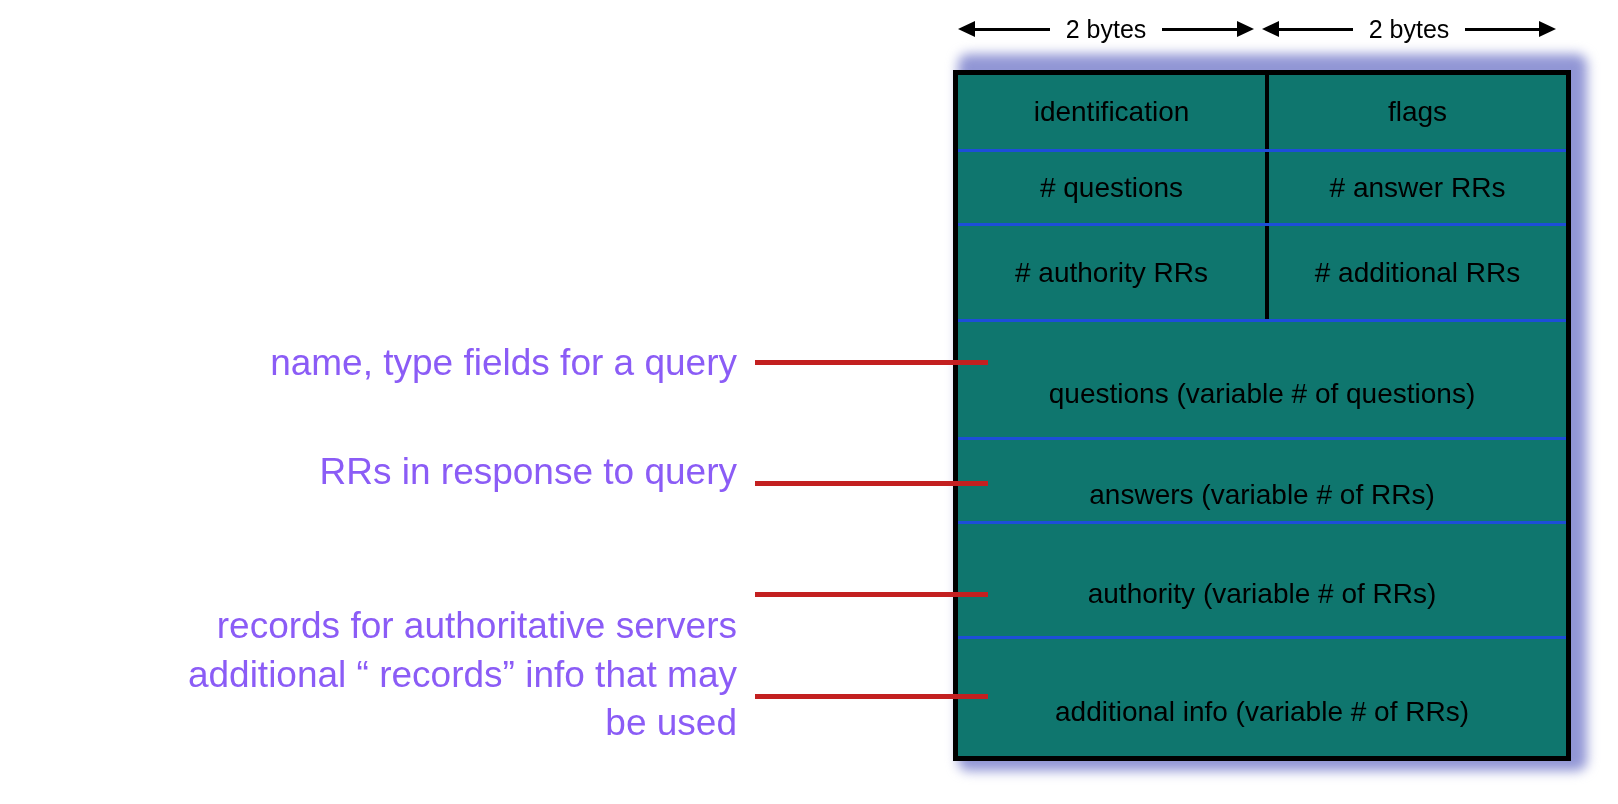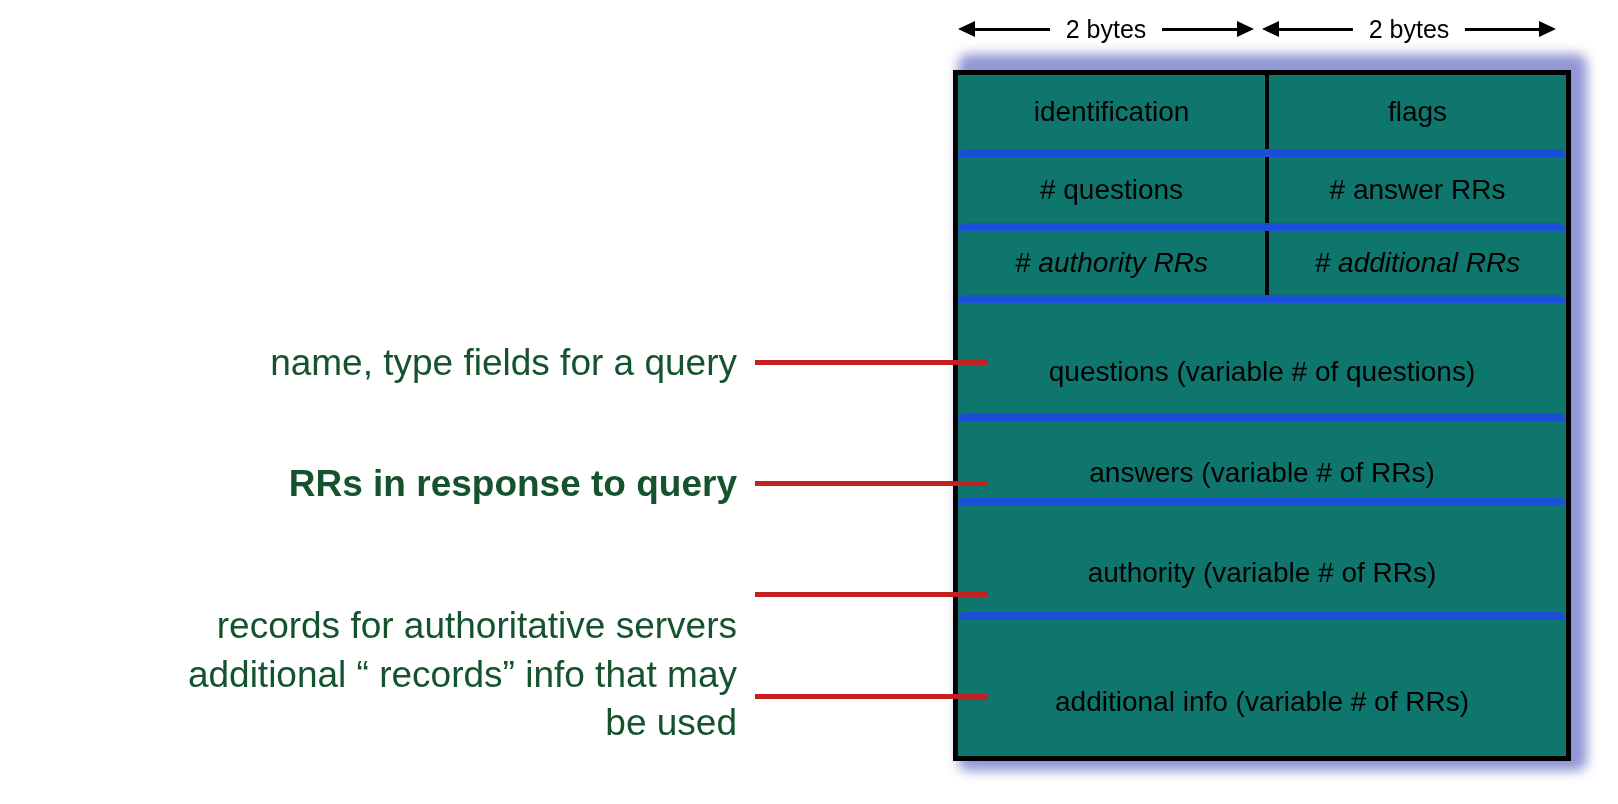--- a/index.html
+++ b/index.html
@@ -14,22 +14,22 @@
     background:#9196d5; border-radius:10px; filter:blur(6px);
   }
 
   
   .dns-table {
     position:absolute; left:953px; top:70px; width:618px; height:691px;
     box-sizing:border-box; border:5px solid #000; background:#0f766e;
     display:flex; flex-direction:column; font-size:28px;
   }
   .trow { box-sizing:border-box; display:flex; align-items:stretch; }
-  .trow + .trow { border-top:8px solid #1d4ed8;border-radius:8px; }
-  .r1 { height:74px; } .r2 { height:74px; } .r3 { height:72px;font-style:italic; }
+  .trow + .trow { border-top:3px solid #1d4ed8; }
+  .r1 { height:74px; } .r2 { height:74px; } .r3 { height:96px; }
   .r4 { height:118px; } .r5 { height:84px; } .r6 { height:115px; }
   .r7 { flex:1; }
   .cell {
     display:flex; align-items:center; justify-content:center;
     box-sizing:border-box; white-space:nowrap;
   }
   .cell.left  { flex:0 0 307px; }
   .cell.right { flex:1; border-left:4px solid #000; }
   .cell.full  { flex:1;margin-top:28px; }
 
@@ -50,23 +50,23 @@
   
   .rline {
     position:absolute; left:755px; width:233px; height:5px;
     background:#c32020; z-index:5;
   }
   .rl1 { top:360px; } .rl2 { top:481px; } .rl3 { top:592px; } .rl4 { top:694px; }
 
   
   .note {
     position:absolute; right:881px; text-align:right; font-size:37px;
-    line-height:48px; white-space:nowrap; color:#14532d;
+    line-height:48px; white-space:nowrap; color:#8b5cf6;
   }
-  .n1 { top:339px; } .n2 { top:460px;font-weight:bold; } .n3 { top:602px; } .n4 { top:651px; }
+  .n1 { top:339px; } .n2 { top:448px; } .n3 { top:602px; } .n4 { top:651px; }
 </style>
 </head>
 <body>
 
 <div class="canvas">
 
   <div class="arrow a1">
     <span class="head-l"></span>
     <span class="line"></span>
     <span class="alabel">2 bytes</span>

